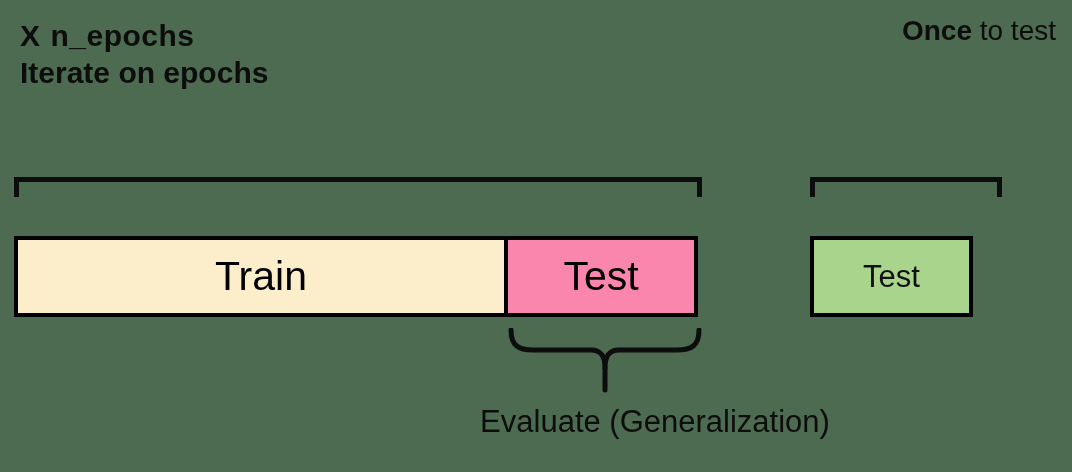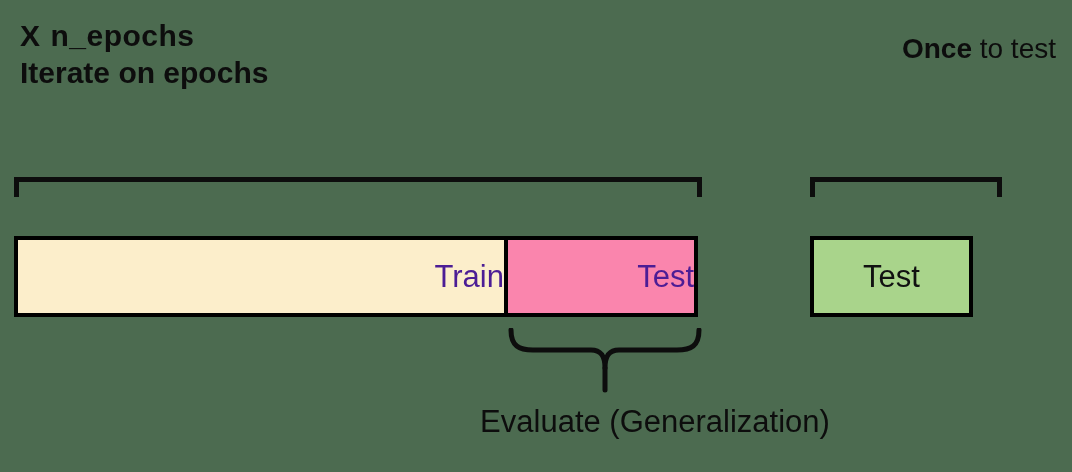--- a/index.html
+++ b/index.html
@@ -31,43 +31,43 @@
   }
   #left-annotation .hdr {
     font-weight: bold;
     letter-spacing: 0.5px;
   }
   #left-annotation .hdr .gap { display: inline-block; width: 10px; }
   #left-annotation .ln { font-weight: bold; }
 
   #right-annotation {
     right: 16px;
-    top: 32px;
+    top: 14px;
     font-size: 28px;
     text-align: right;
   }
   #right-annotation .strong { font-weight: bold; }
 
   
   #split-bar {
     position: absolute;
     left: 14px;
     top: 236px;
     width: 684px;
     height: 81px;
     display: flex;
     box-sizing: border-box;
     border: 4px solid #000;
   }
   #split-bar .seg {
     display: flex;
     align-items: center;
-    justify-content: flex-end;
-    font-size: 31px;
-    color: #4c1d95;
+    justify-content: center;
+    font-size: 41px;
+    color: #000000;
     box-sizing: border-box;
   }
   #segment-train {
     flex: 0 0 490px;
     background: #fceecb;
     border-right: 4px solid #000;
   }
   #segment-valid {
     flex: 1 1 auto;
     background: #fa85ad;

